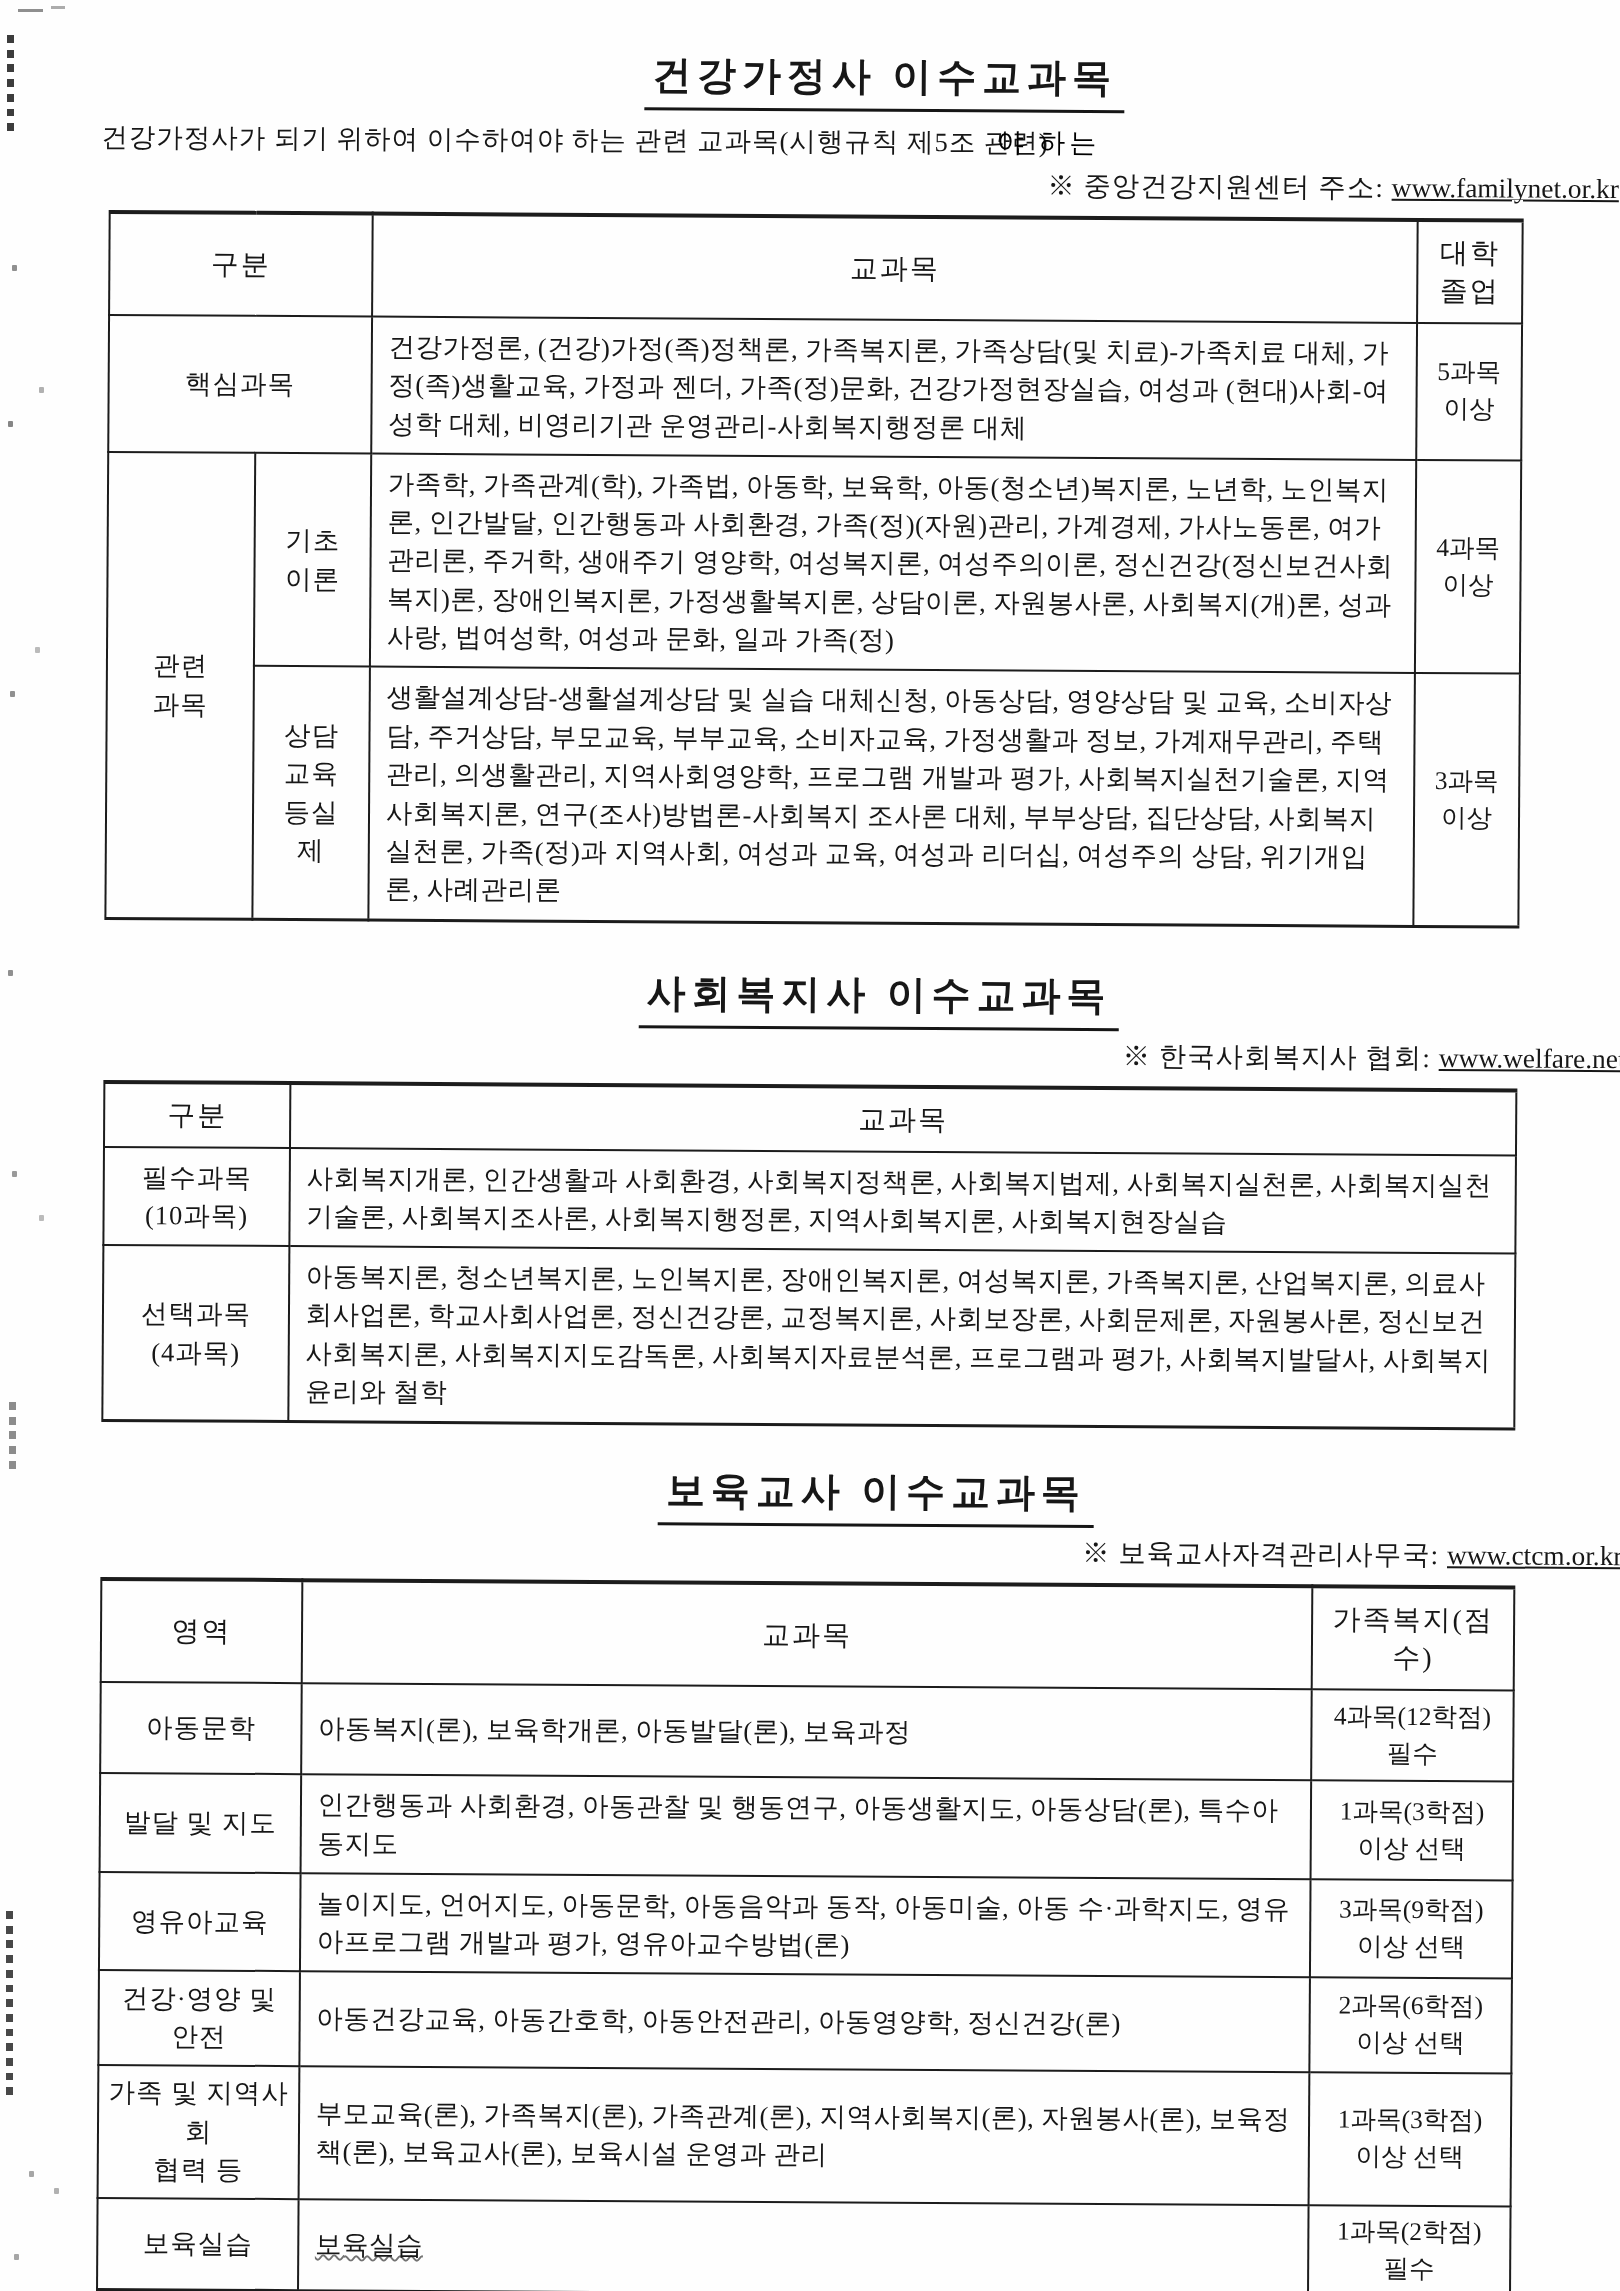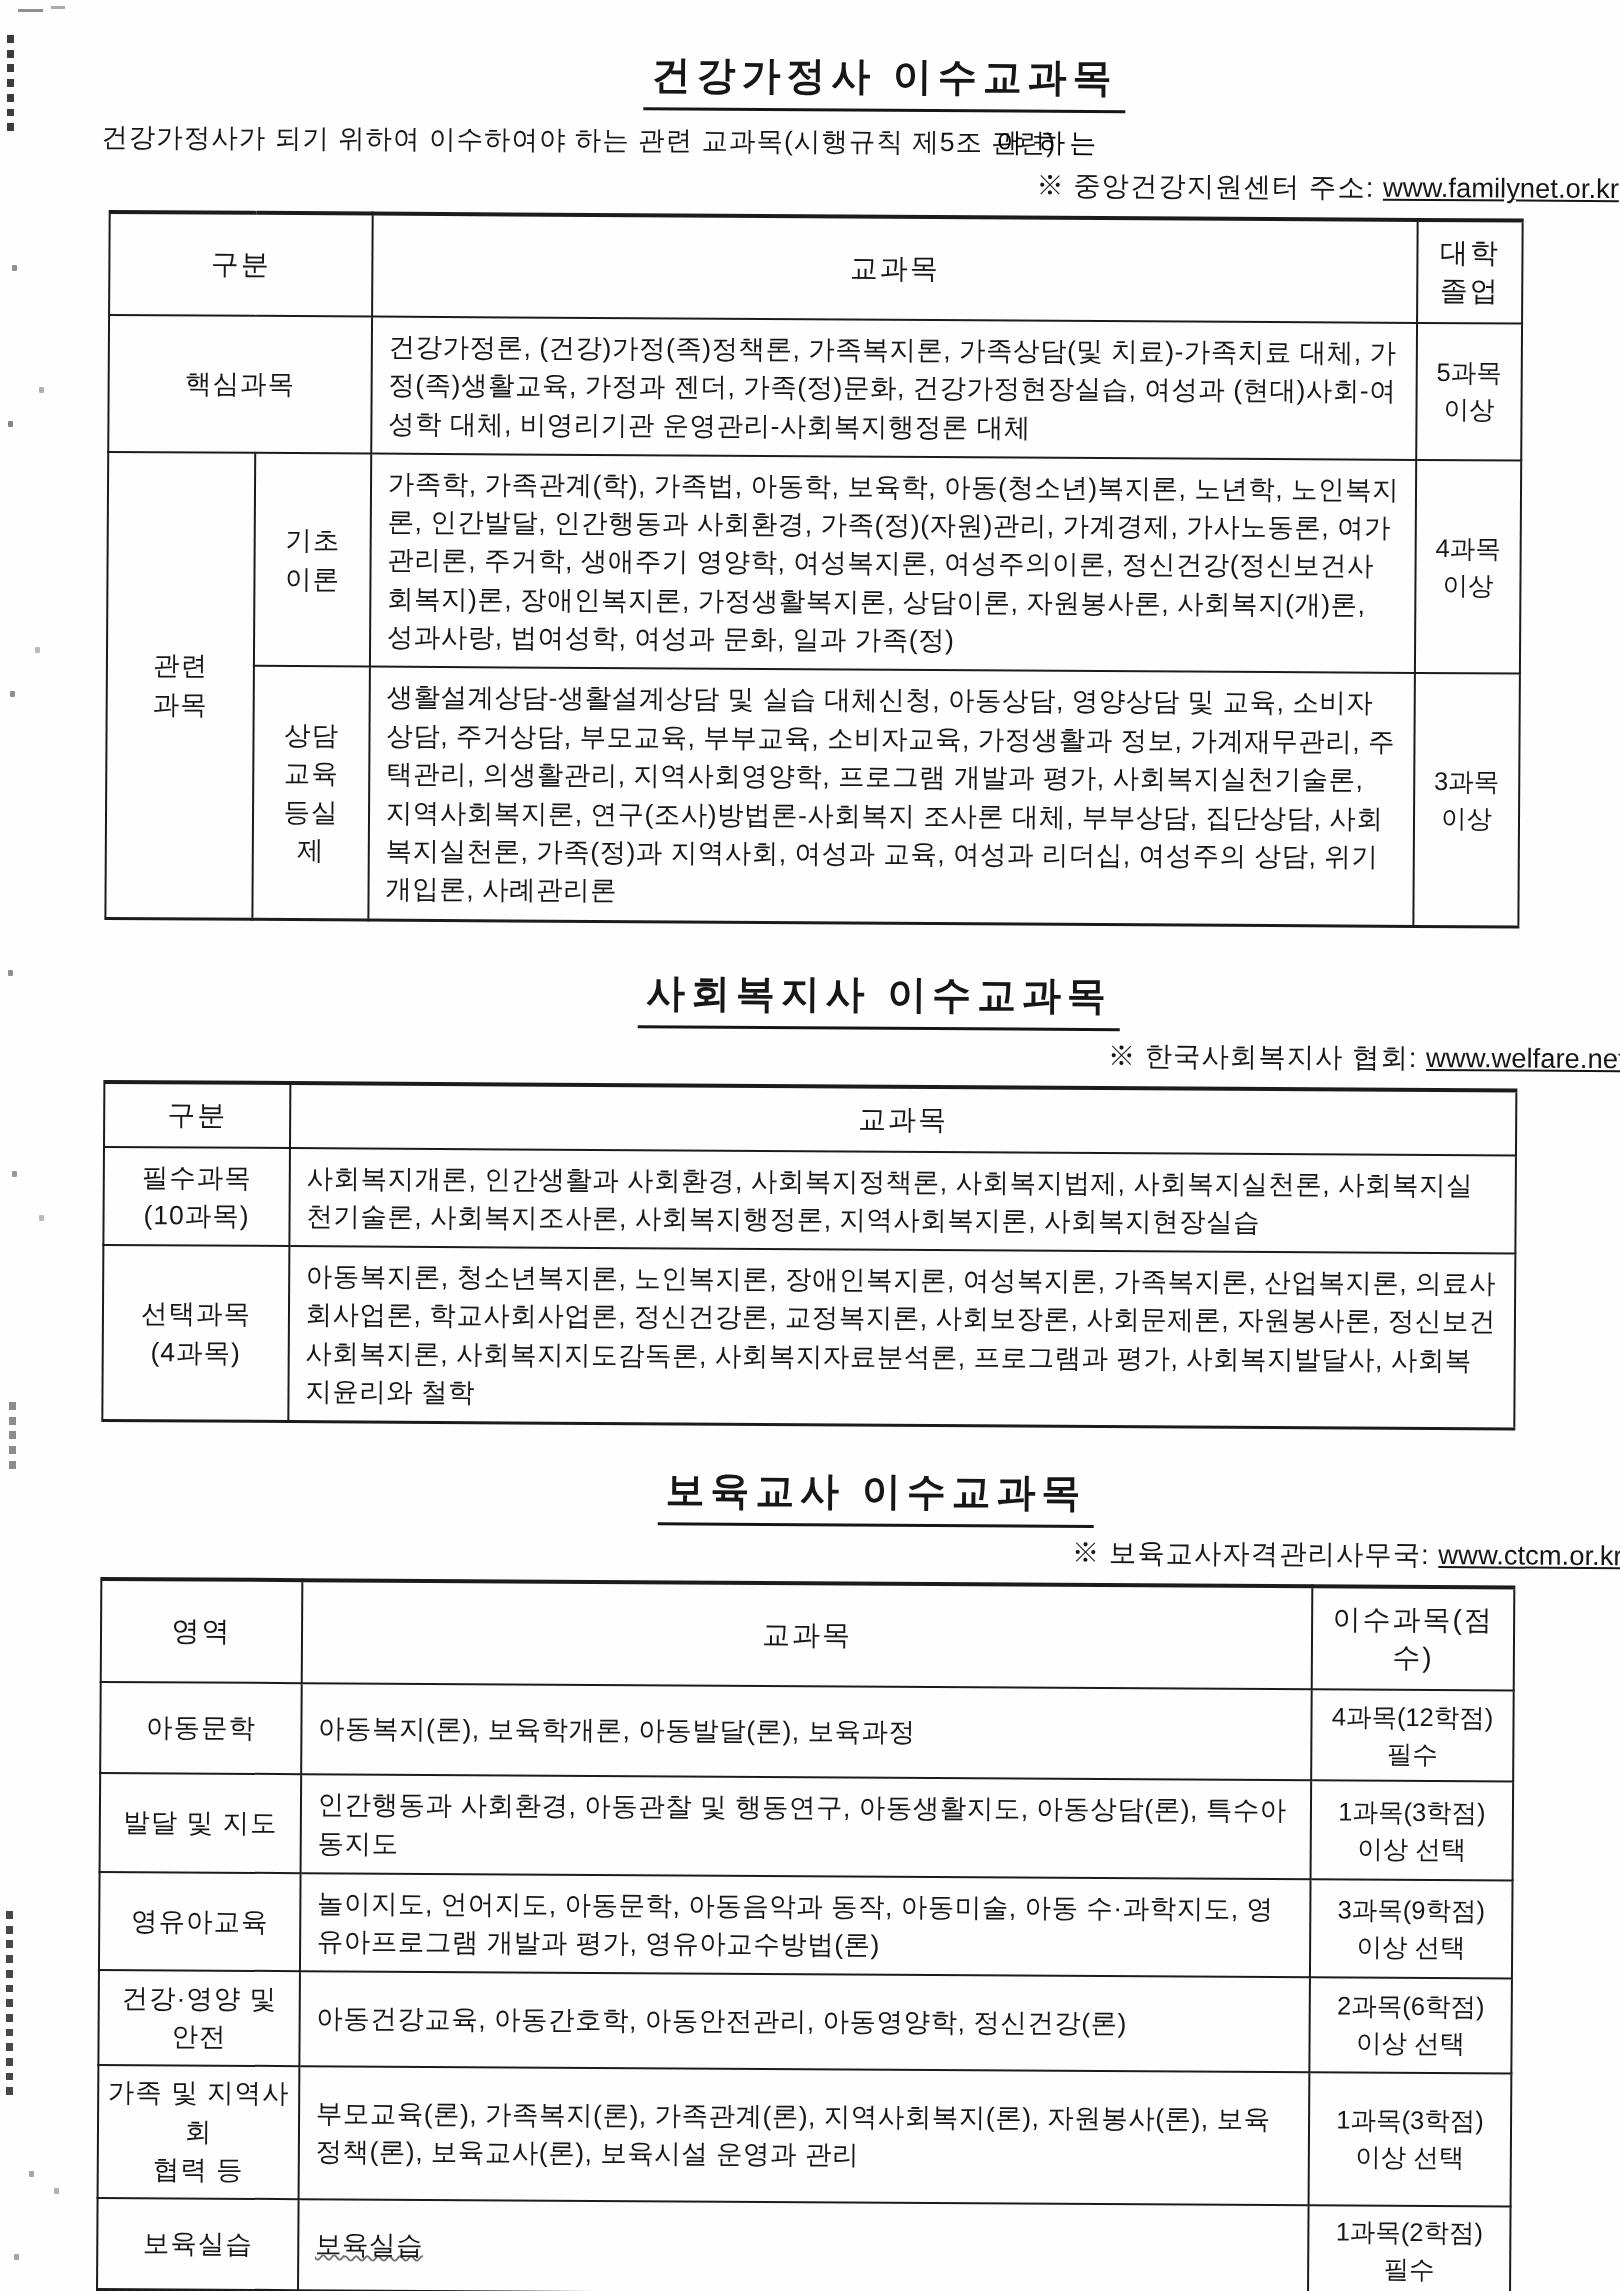--- a/index.html
+++ b/index.html
@@ -1,21 +1,21 @@
 <!DOCTYPE html>
 <html><head>
 <meta charset="utf-8">
 <style>
   html,body{margin:0;padding:0;background:#e8e8e8;}
   .page{
     position:relative;
     width:1620px;height:2292px;
     background:#fefefe;
     overflow:hidden;
-    font-family:Liberation Sans, sans-serif;
+    font-family:Liberation Serif, serif;
     color:#171717;
   }
   .tilt{
     position:absolute;left:0;top:0;width:1620px;
     transform:rotate(.35deg);
     transform-origin:118px 0;
   }
   .content{padding:45px 98px 0 110px;}
 
   
@@ -188,21 +188,21 @@
       <table>
         <colgroup>
             <col style="width:201px">
             <col style="width:1010px">
             <col style="width:202px">
           </colgroup>
         <tbody>
             <tr>
           <th>영역</th>
           <th>교과목</th>
-          <th>이수과목(점수)</th>
+          <th>가족복지(점수)</th>
         </tr>
         <tr>
           <td class="cat">아동문학</td>
           <td class="subjects">아동복지(론), 보육학개론, 아동발달(론), 보육과정</td>
           <td class="req pre">4과목(12학점)
 필수</td>
         </tr>
         <tr>
           <td class="cat">발달 및 지도</td>
           <td class="subjects">인간행동과 사회환경, 아동관찰 및 행동연구, 아동생활지도, 아동상담(론), 특수아동지도</td>

